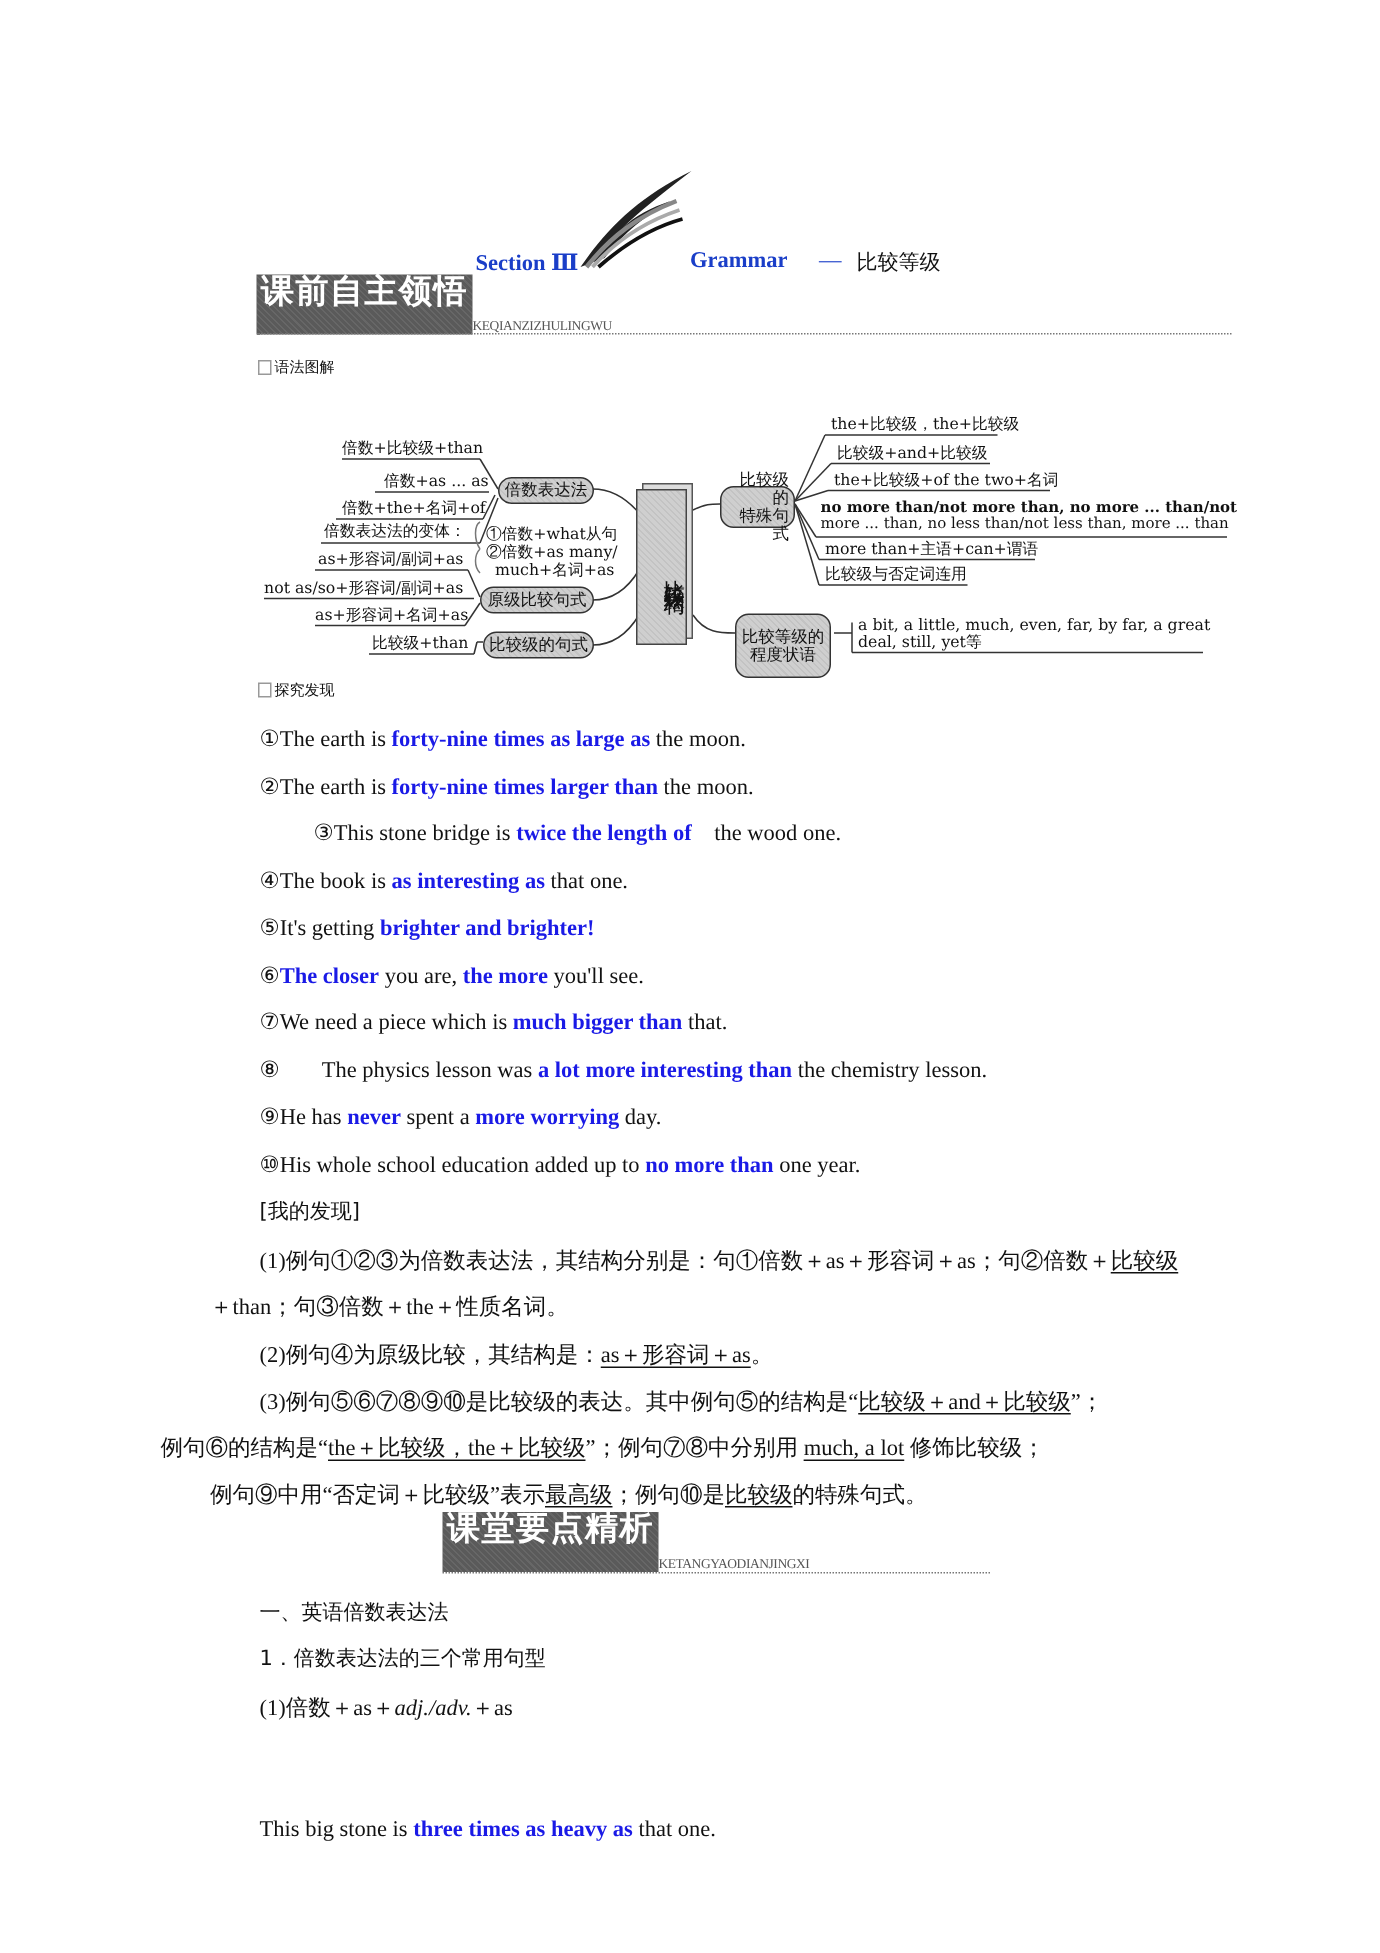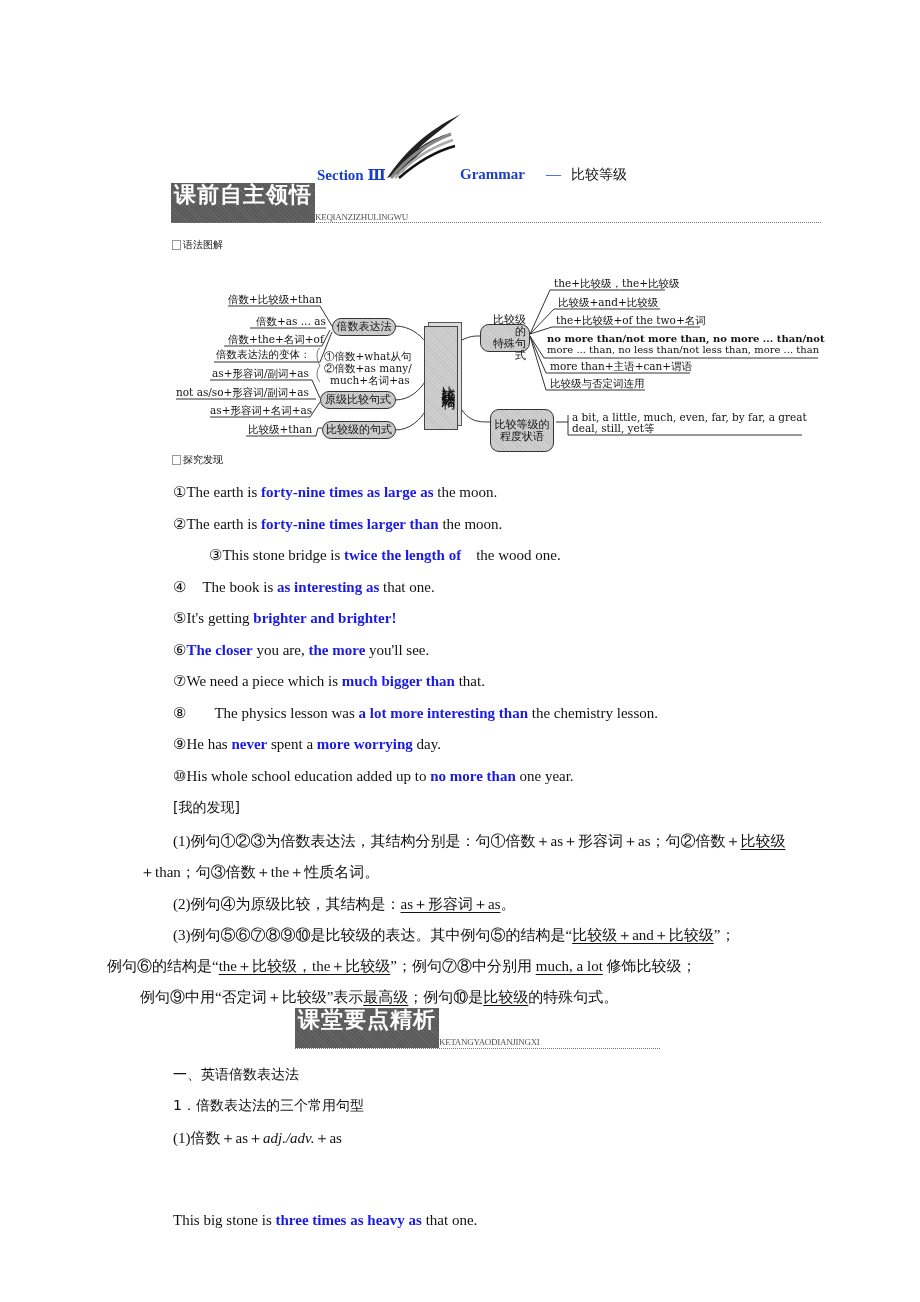--- a/index.html
+++ b/index.html
@@ -159,21 +159,21 @@
 
 <div class="abs subhead" style="left:172px; top:453px;">
   <span class="sqbox"></span>
   <span>探究发现</span>
 </div>
 
 <div id="examples">
     <div class="line" style="top: 483px;"><span>①</span><span style="white-space: pre;">The earth is </span><span class="blue" style="white-space: pre;">forty-nine times as large as</span><span style="white-space: pre;"> the moon.</span></div>
     <div class="line" style="top: 514.5px;"><span>②</span><span style="white-space: pre;">The earth is </span><span class="blue" style="white-space: pre;">forty-nine times larger than</span><span style="white-space: pre;"> the moon.</span></div>
     <div class="line" style="top: 546px; margin-left: 36px;"><span>③</span><span style="white-space: pre;">This stone bridge is </span><span class="blue" style="white-space: pre;">twice the length of</span><span style="white-space: pre;">    the wood one.</span></div>
-    <div class="line" style="top: 577.5px;"><span>④</span><span style="white-space: pre; padding-left: 16px;">The book is </span><span class="blue" style="white-space: pre;">as interesting as</span><span style="white-space: pre;"> that one.</span></div>
+    <div class="line" style="top: 577.5px;"><span>④</span><span style="white-space: pre;">The book is </span><span class="blue" style="white-space: pre;">as interesting as</span><span style="white-space: pre;"> that one.</span></div>
     <div class="line" style="top: 609px;"><span>⑤</span><span style="white-space: pre;">It's getting </span><span class="blue" style="white-space: pre;">brighter and brighter!</span></div>
     <div class="line" style="top: 640.5px;"><span>⑥</span><span class="blue" style="white-space: pre;">The closer</span><span style="white-space: pre;"> you are, </span><span class="blue" style="white-space: pre;">the more</span><span style="white-space: pre;"> you'll see.</span></div>
     <div class="line" style="top: 672px;"><span>⑦</span><span style="white-space: pre;">We need a piece which is </span><span class="blue" style="white-space: pre;">much bigger than</span><span style="white-space: pre;"> that.</span></div>
     <div class="line" style="top: 703.5px;"><span>⑧</span><span style="white-space: pre; padding-left: 28px;">The physics lesson was </span><span class="blue" style="white-space: pre;">a lot more interesting than</span><span style="white-space: pre;"> the chemistry lesson.</span></div>
     <div class="line" style="top: 735px;"><span>⑨</span><span style="white-space: pre;">He has </span><span class="blue" style="white-space: pre;">never</span><span style="white-space: pre;"> spent a </span><span class="blue" style="white-space: pre;">more worrying</span><span style="white-space: pre;"> day.</span></div>
     <div class="line" style="top: 766.5px;"><span>⑩</span><span style="white-space: pre;">His whole school education added up to </span><span class="blue" style="white-space: pre;">no more than</span><span style="white-space: pre;"> one year.</span></div>
   </div>
 
 <div class="abs" style="left:173px; top:799px; font-family:'DejaVu Sans',sans-serif; font-size:14px;">[我的发现]</div>
 

